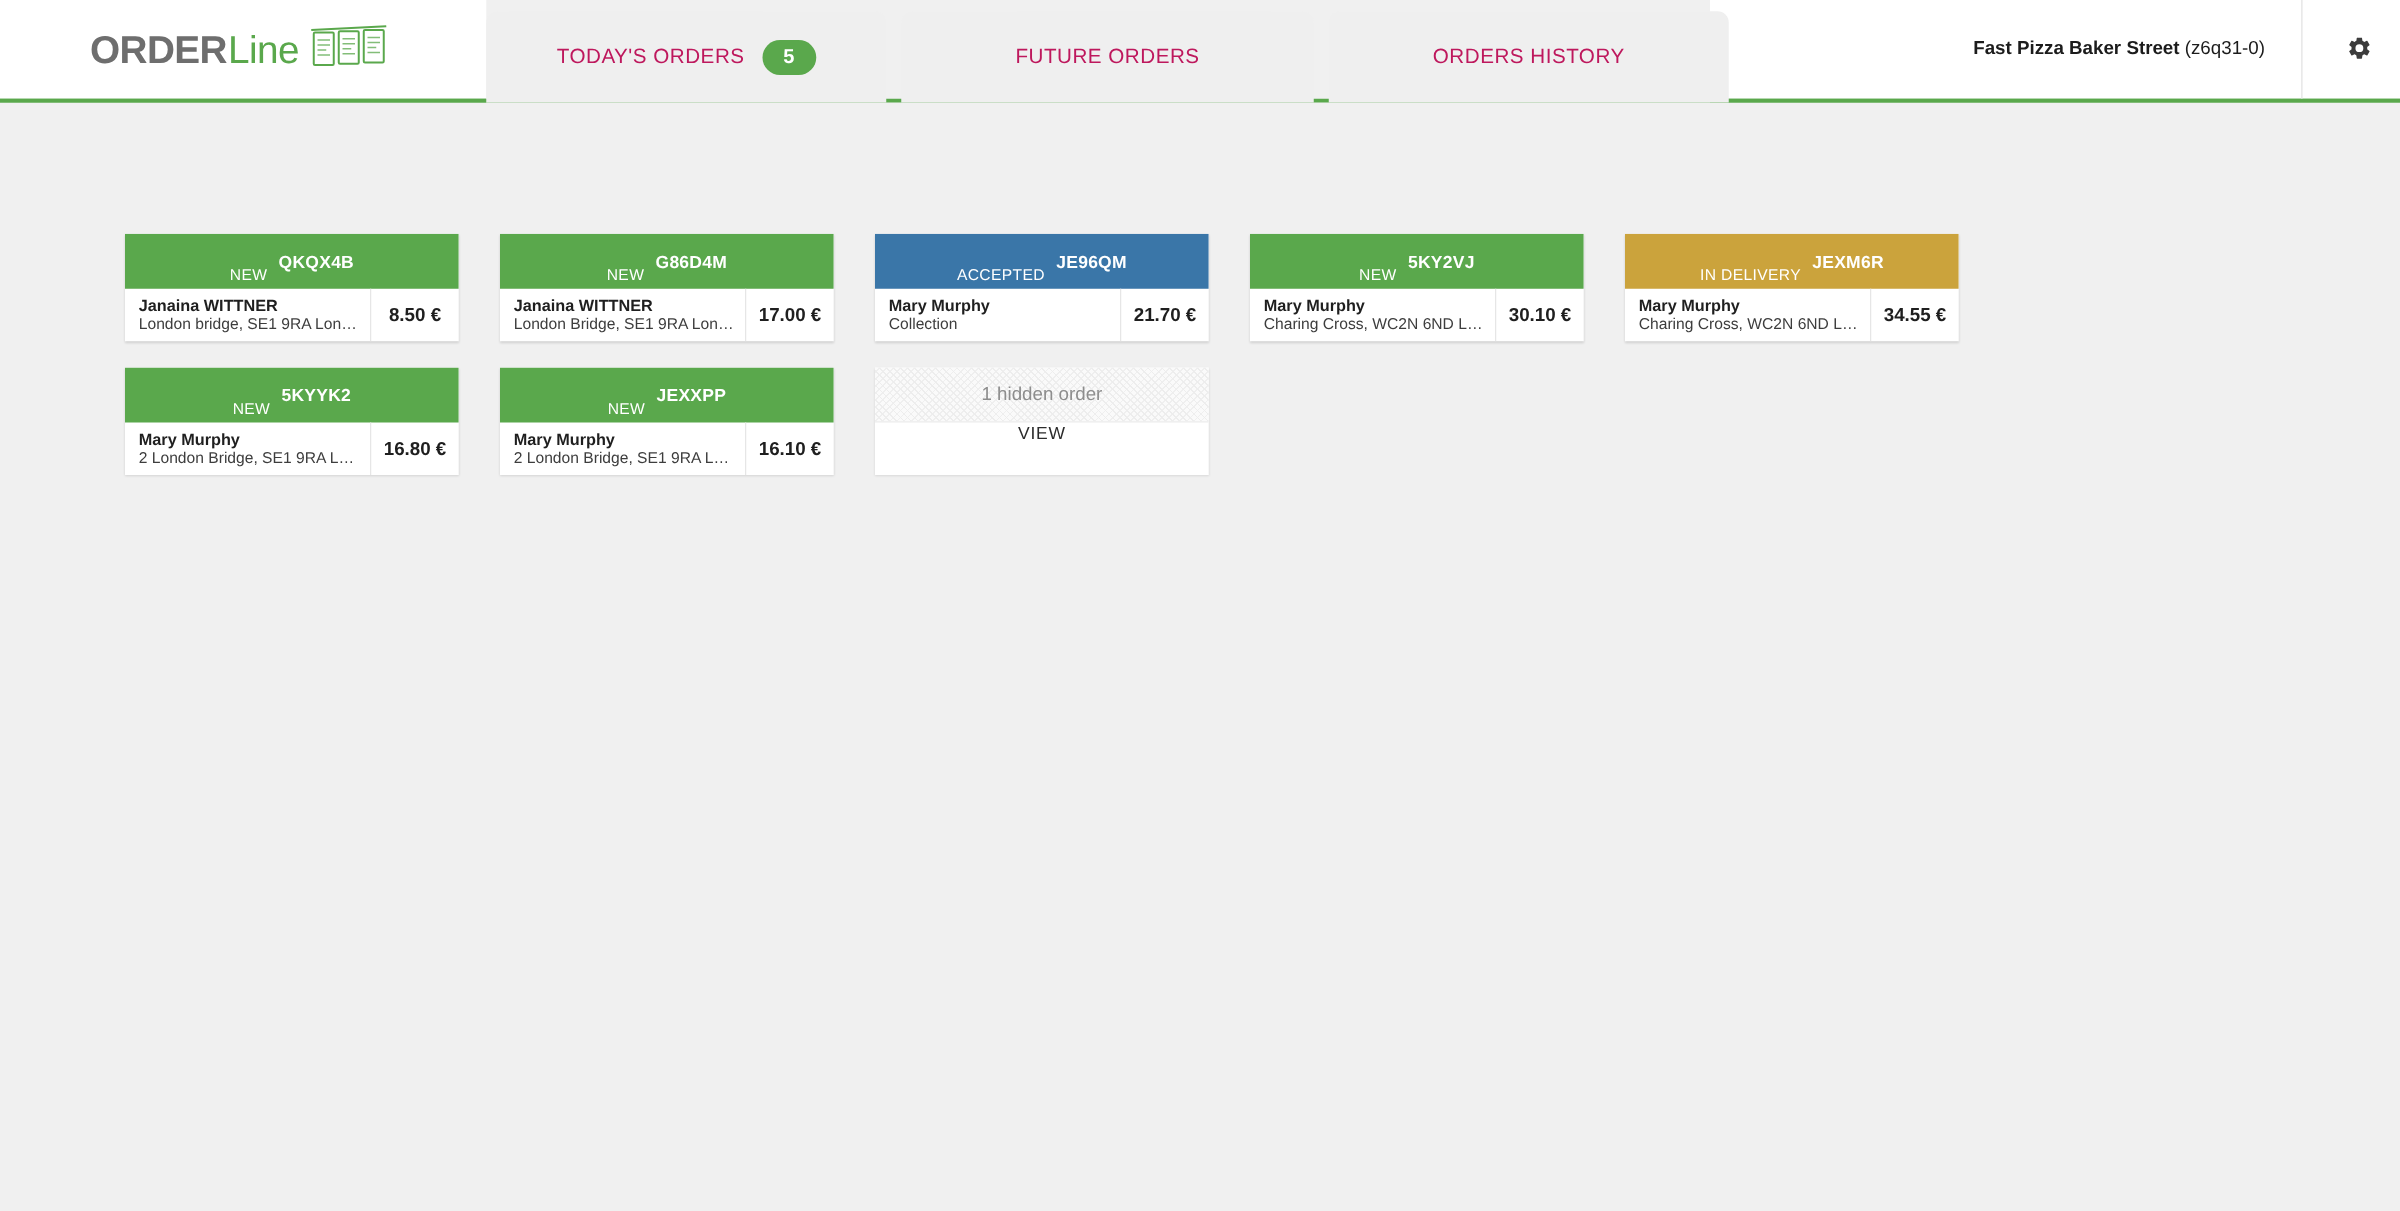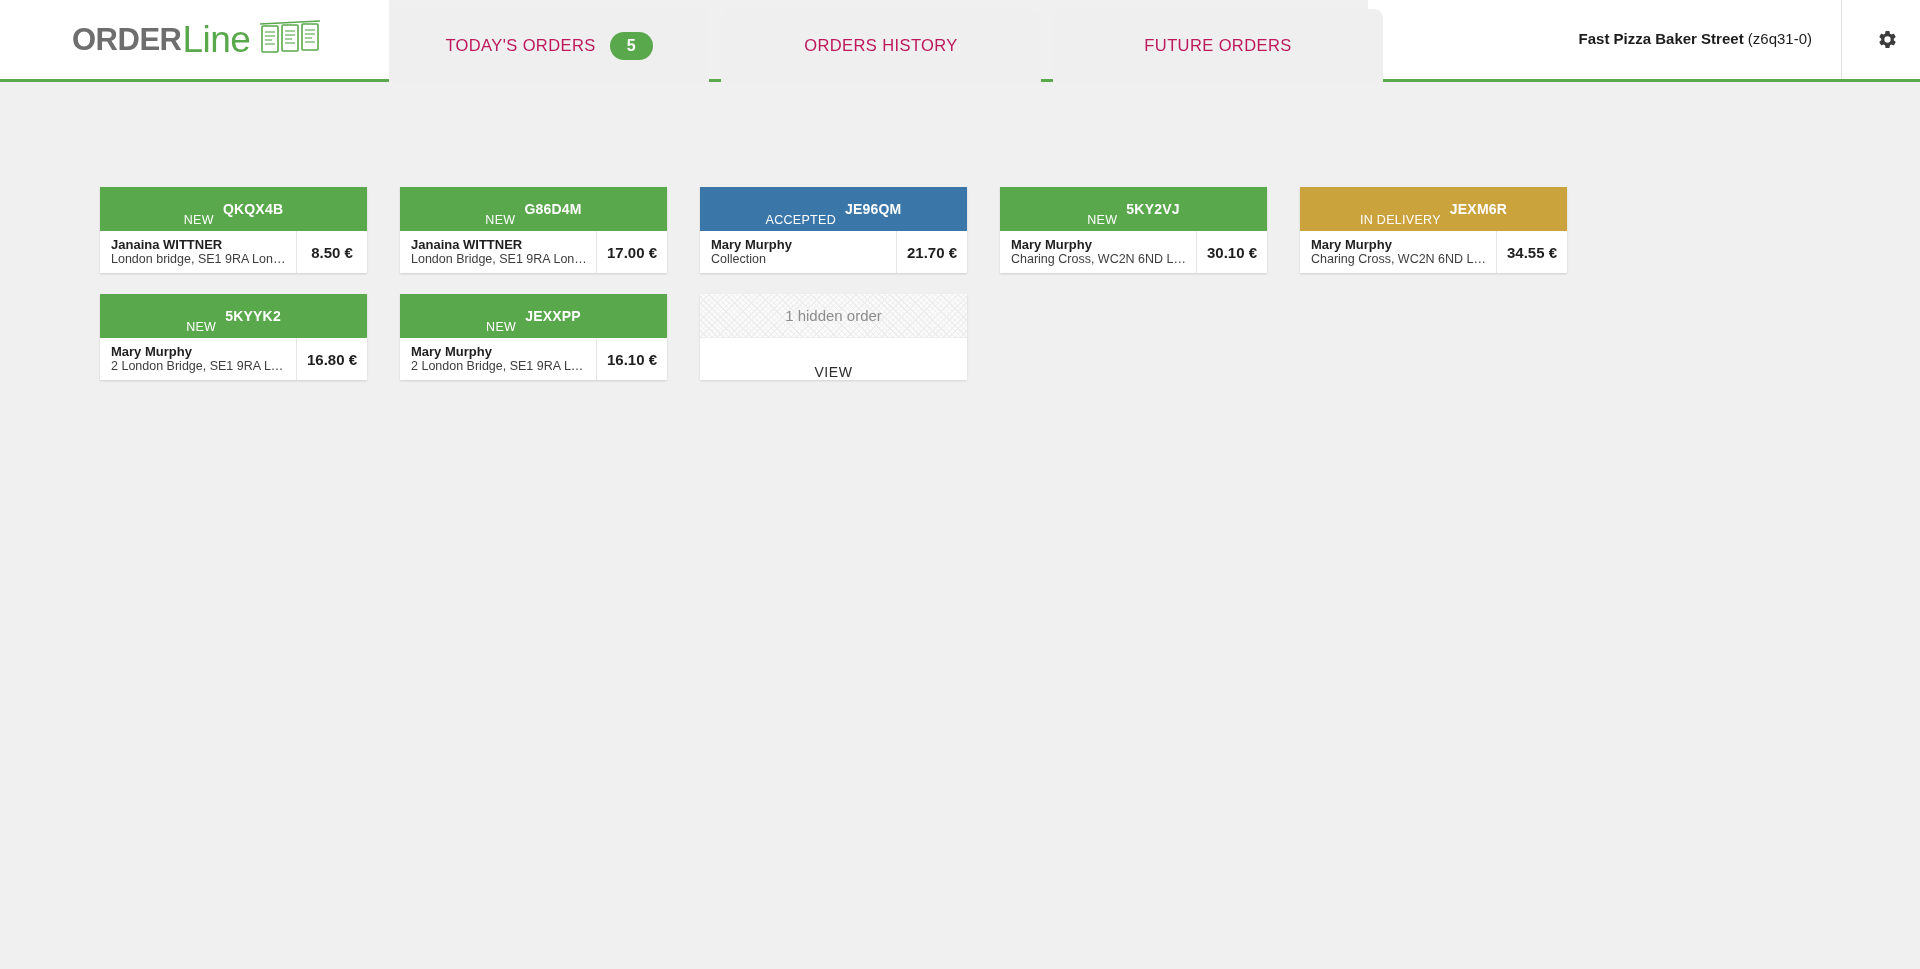--- a/index.html
+++ b/index.html
@@ -65,21 +65,21 @@
     z-index: 4;
   }
   .logo-order {
     font-size: 31px;
     font-weight: bold;
     letter-spacing: -0.5px;
     color: #6e6e6e;
     font-family: "Liberation Sans", sans-serif;
   }
   .logo-line {
-    font-size: 37px;
+    font-size: 31px;
     font-weight: normal;
     letter-spacing: -0.5px;
     color: #5aa84c;
     margin-left: 1px;
     font-family: "Liberation Sans", sans-serif;
   }
   .logo-tickets {
     margin-left: 9px;
     display: block;
   }
@@ -289,21 +289,21 @@
     border-bottom: 1px solid #ededed;
   }
   .hidden-title {
     font-size: 15px;
     color: #8d8d8d;
     font-family: "Liberation Sans", sans-serif;
   }
   .hidden-body {
     height: 42px;
     display: flex;
-    align-items: flex-end;
+    align-items: flex-start;
     justify-content: center;
   }
   .hidden-view {
     font-size: 14px;
     letter-spacing: 0.6px;
     color: #2b2b2b;
     font-family: "Liberation Sans", sans-serif;
   }
 </style>
 </head>
@@ -333,25 +333,25 @@
         </g>
       </svg>
     </span>
   </div>
 
   <div class="tabs">
     <div class="tab tab-today active">
       <span class="tab-label">TODAY'S ORDERS</span>
       <span class="tab-badge">5</span>
     </div>
+    <div class="tab tab-future">
+      <span class="tab-label">FUTURE ORDERS</span>
+    </div>
     <div class="tab tab-history">
       <span class="tab-label">ORDERS HISTORY</span>
-    </div>
-    <div class="tab tab-future">
-      <span class="tab-label">FUTURE ORDERS</span>
     </div>
   </div>
 
   <div class="store-name">
     <b>Fast Pizza Baker Street</b>
     <span class="code">(z6q31-0)</span>
   </div>
 
   <div class="gear-divider"></div>
 

